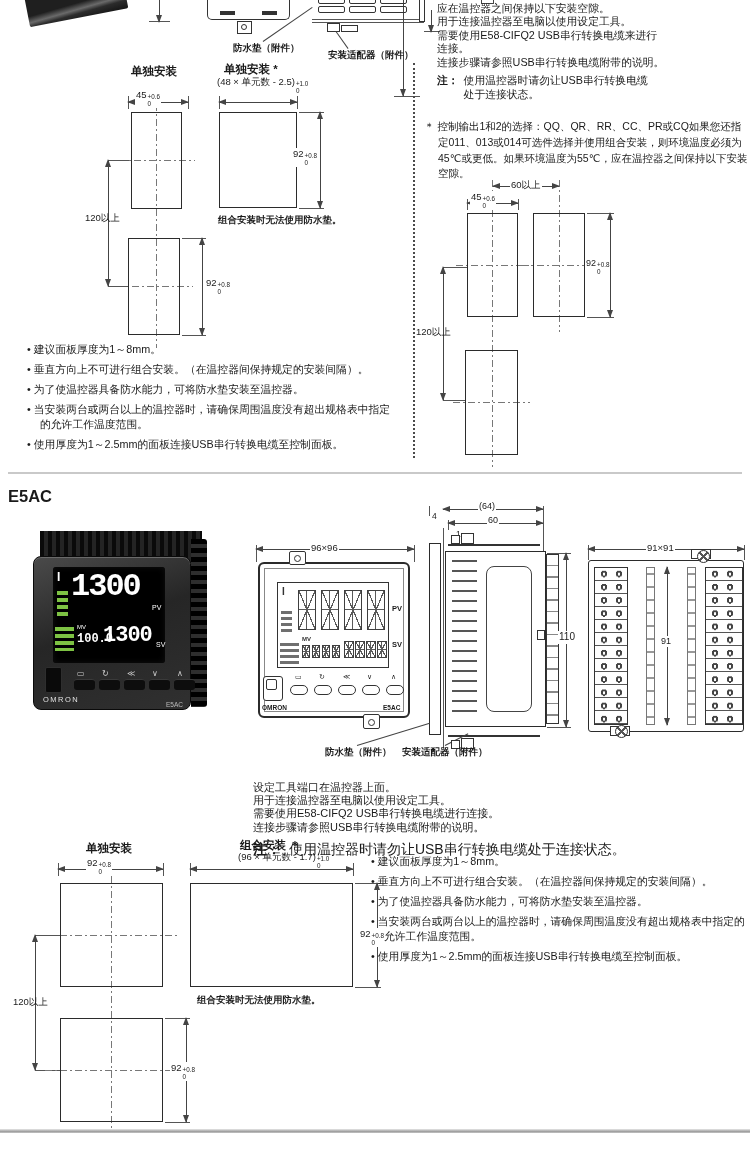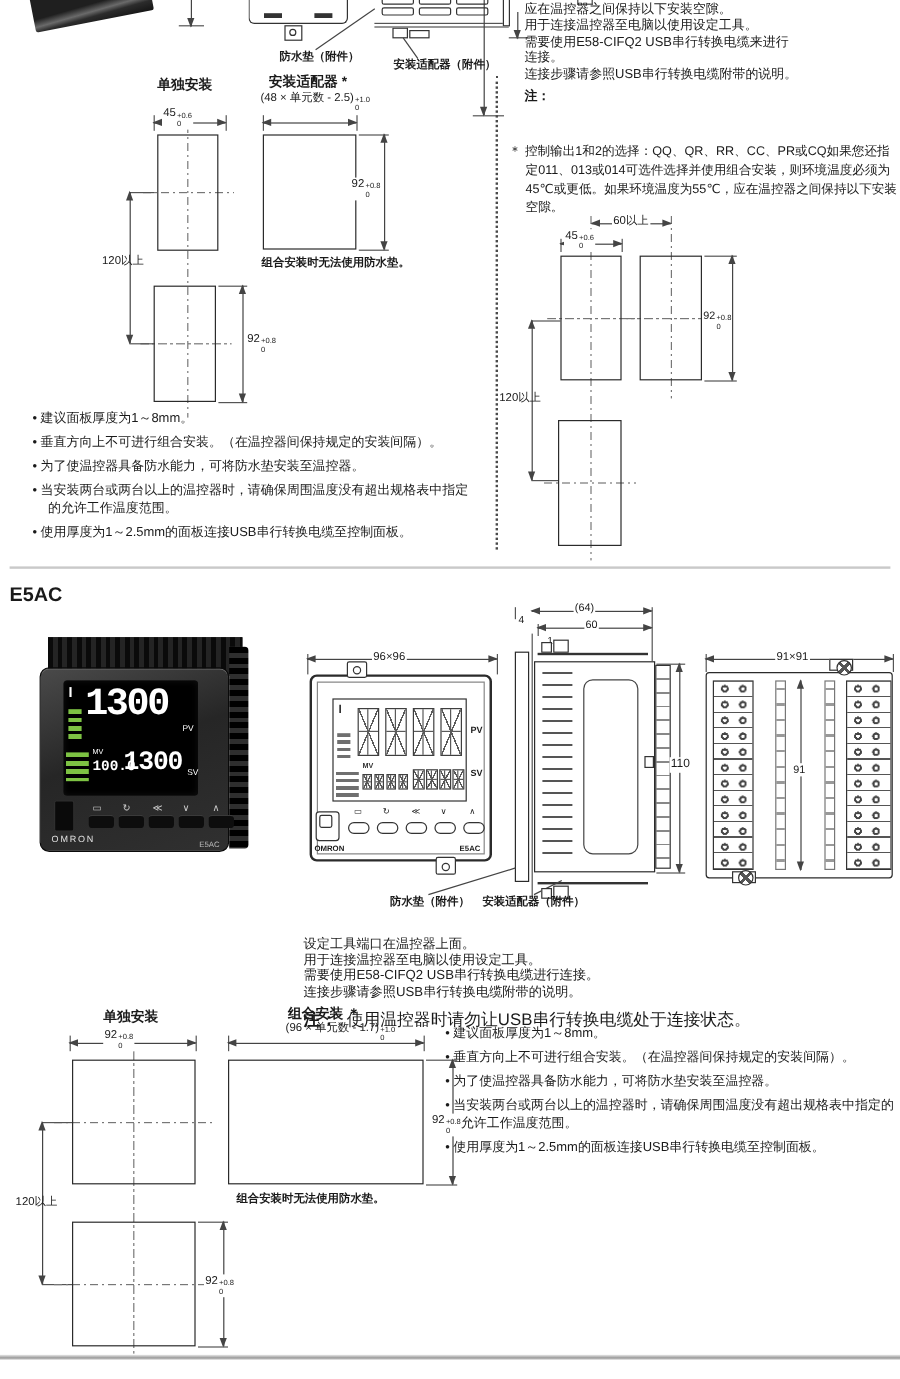--- a/index.html
+++ b/index.html
@@ -86,24 +86,28 @@
 
   <div class="t" style="left:437px;top:2px;line-height:13.4px">
     <div>应在温控器之间保持以下安装空隙。</div>
     <div>用于连接温控器至电脑以使用设定工具。</div>
     <div>需要使用E58-CIFQ2 USB串行转换电缆来进行</div>
     <div>连接。</div>
     <div>连接步骤请参照USB串行转换电缆附带的说明。</div>
   </div>
   <div class="t" style="left:437px;top:74px;display:flex;line-height:13.8px">
     <span class="b">注：</span>
+    <span style="margin-left:5px">
+      <div>使用温控器时请勿让USB串行转换电缆</div>
+      <div>处于连接状态。</div>
+    </span>
   </div>
 
   <span class="t b" style="left:131px;top:64px;font-size:11.5px">单独安装</span>
-  <span class="t b" style="left:224px;top:62px;font-size:11.5px">安装适配器 *</span>
+  <span class="t b" style="left:224px;top:62px;font-size:11.5px">单独安装 *</span>
   <span class="t sm" style="left:217px;top:76px"><span>(48 × 单元数 - 2.5)</span><span class="tol">
         <span>+1.0</span>
         <span>0</span>
       </span></span>
 
   <div class="dimh" style="left:128px;top:102px;width:60px"></div>
   <div class="extv" style="left:128px;top:96px;height:13px"></div>
   <div class="extv" style="left:188px;top:96px;height:13px"></div>
   <span class="t sm dimlbl" style="left:135px;top:89px"><span>45</span><span class="tol">
         <span>+0.6</span>

